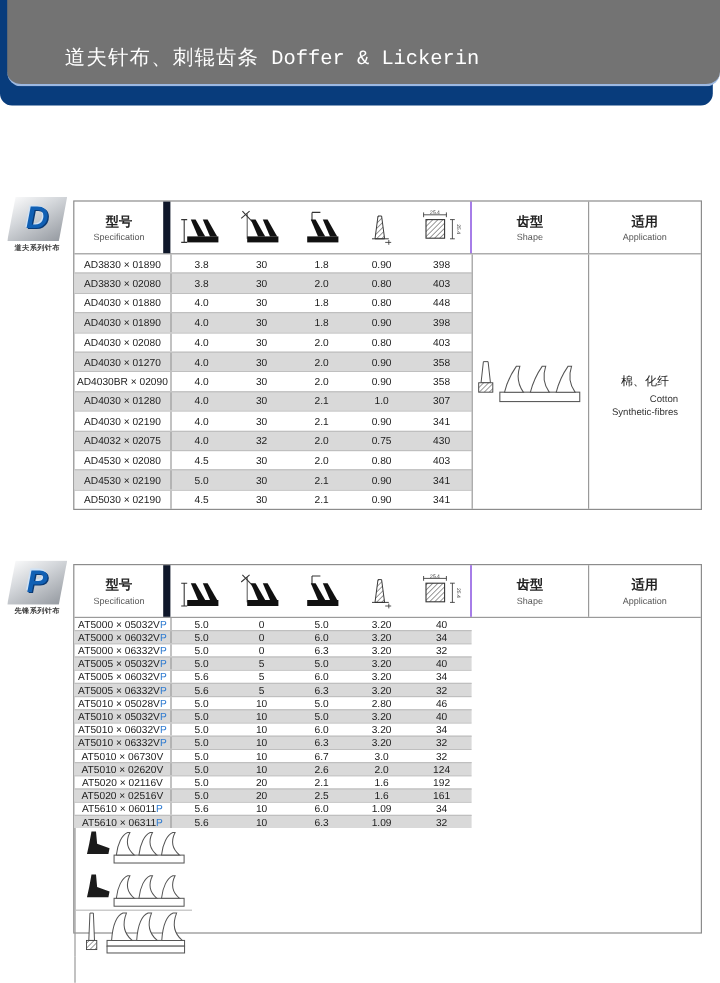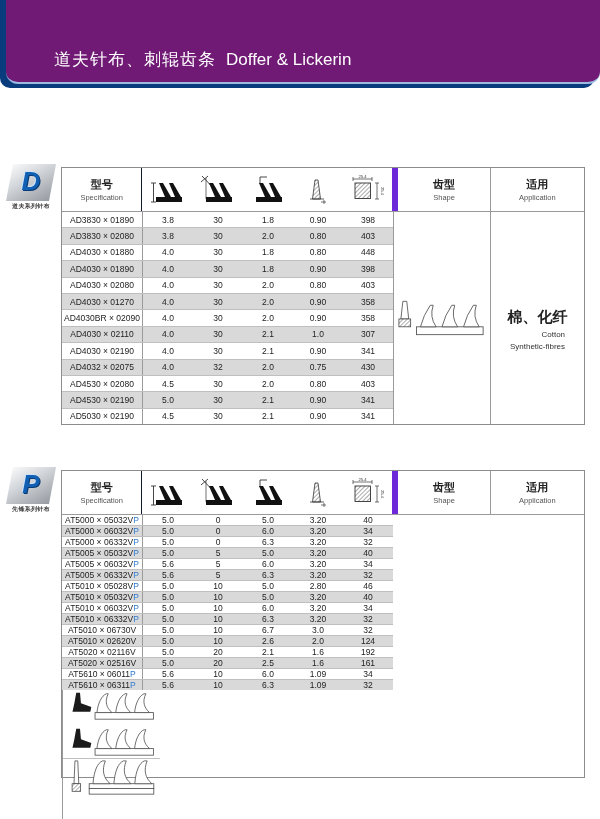--- a/index.html
+++ b/index.html
@@ -2,22 +2,22 @@
 <html><head>
 <meta charset="utf-8">
 <style>
   html,body{margin:0;padding:0;}
   body{width:600px;height:819px;position:relative;background:#fff;
        font-family:"Liberation Sans","DejaVu Sans",sans-serif;overflow:hidden;}
 
   
   .banner-underlay{position:absolute;left:0;top:0;width:594px;height:88px;
        background:#083c7c;border-radius:0 0 10px 10px;}
-  .banner{position:absolute;left:6px;top:0;width:594px;height:84px;background:#701a75;
-       border-radius:0 0 12px 12px;border-bottom:2px solid #9db9e2;box-sizing:border-box;}
+  .banner{position:absolute;left:6px;top:0;width:594px;height:72px;background:#737373;
+       border-radius:0 0 12px 12px;border-bottom:2px solid #9db9e2;box-sizing:border-box;font-family:Liberation Mono, monospace;}
   .banner-title{position:absolute;left:48px;bottom:11px;color:#fff;font-size:17px;
        letter-spacing:1px;white-space:nowrap;}
   .banner-title .en{margin-left:10px;letter-spacing:0;}
 
   
   .logo{position:absolute;left:5px;width:52px;}
   #logo1{top:164px;} #logo2{top:467px;}
   .badge{width:50px;height:37px;margin-left:1px;
        background:linear-gradient(150deg,#ffffff 0%,#d4d7db 40%,#8f949b 100%);
        clip-path:polygon(14% 0,100% 0,86% 100%,0 100%);
@@ -26,46 +26,46 @@
        text-shadow:1px 1px 0 #0a3a75,-1px -1px 0 #cfe2f6;transform:translateY(-1px);}
   .logo-caption{margin-top:1px;font-size:6px;font-weight:bold;color:#3a3a3a;
        text-align:center;letter-spacing:0.3px;white-space:nowrap;}
 
   
   .tbl{position:absolute;left:61px;width:524px;border:1px solid #8c8c8c;
        box-sizing:border-box;background:#fff;}
   #t1{top:167px;height:258px;} #t2{top:470px;height:308px;}
   .hrow{display:flex;height:44px;border-bottom:1px solid #9a9a9a;box-sizing:border-box;}
   .hcell{display:flex;flex-direction:column;align-items:center;justify-content:center;}
-  .h-spec{width:81px;border-right:1px solid #0f172a;box-sizing:border-box;}
+  .h-spec{width:81px;border-right:6px solid #0f172a;box-sizing:border-box;}
   .h-zh{font-size:11px;font-weight:bold;color:#222;}
   .h-en{font-size:7.5px;color:#555;margin-top:1px;text-align:right;}
   .h-icons{width:250px;display:flex;}
   .h-icon{width:50px;display:flex;align-items:center;justify-content:center;}
-  .h-shape{width:98px;border-left:6px solid #6d28d9;box-sizing:border-box;}
+  .h-shape{width:98px;border-left:1px solid #6d28d9;box-sizing:border-box;}
   .h-app{width:95px;border-left:1px solid #9a9a9a;box-sizing:border-box;}
 
   .tbody{display:flex;}
   #t1 .tbody{height:212px;} #t2 .tbody{height:262px;flex-direction:column;}
   .rows{width:331px;display:flex;flex-direction:column;}
   .row{display:flex;flex:1;border-top:1px solid #bfbfbf;box-sizing:border-box;}
   .row:first-child{border-top:none;}
   .row:nth-child(even){background:#d9d9d9;}
   .cell-model{width:81px;border-right:1px solid #9a9a9a;box-sizing:border-box;
        display:flex;align-items:center;justify-content:center;
        font-size:8.5px;color:#222;white-space:nowrap;}
   .cell-v{width:50px;display:flex;align-items:center;justify-content:center;
        font-size:8.5px;color:#222;}
   .p-suffix{color:#2f7bd0;}
 
   .shape-merged{width:98px;border-left:1px solid #9a9a9a;box-sizing:border-box;
        display:flex;flex-direction:column;align-items:center;justify-content:center;}
   .app-merged{width:95px;border-left:1px solid #9a9a9a;box-sizing:border-box;
        display:flex;flex-direction:column;align-items:center;justify-content:center;text-align:center;}
-  .app-zh{font-size:15px;font-weight:bold;color:#222;margin-bottom:2px;margin-top:24px;}
+  .app-zh{font-size:10px;font-weight:normal;color:#222;margin-bottom:2px;margin-top:24px;}
   .app-en{font-size:8px;color:#333;line-height:1.4;text-align:right;}
   .shape-sub1{flex:14;width:100%;display:flex;flex-direction:column;align-items:center;
        justify-content:center;gap:4px;border-bottom:1px solid #bfbfbf;box-sizing:border-box;}
   .shape-sub2{flex:2;width:100%;display:flex;align-items:center;justify-content:center;}
   svg{display:block;}
 </style>
 </head>
 <body>
 
 <svg width="0" height="0" style="position:absolute">
@@ -236,21 +236,21 @@
             <span class="p-suffix"></span>
           </div>
     <div class="cell-v">4.0</div>
     <div class="cell-v">30</div>
     <div class="cell-v">2.0</div>
     <div class="cell-v">0.90</div>
     <div class="cell-v">358</div>
   </div>
         <div class="row">
     <div class="cell-model">
-            <span>AD4030 × 02110</span>
+            <span>AD4030 × 01280</span>
             <span class="p-suffix"></span>
           </div>
     <div class="cell-v">4.0</div>
     <div class="cell-v">30</div>
     <div class="cell-v">2.1</div>
     <div class="cell-v">1.0</div>
     <div class="cell-v">307</div>
   </div>
         <div class="row">
     <div class="cell-model">

